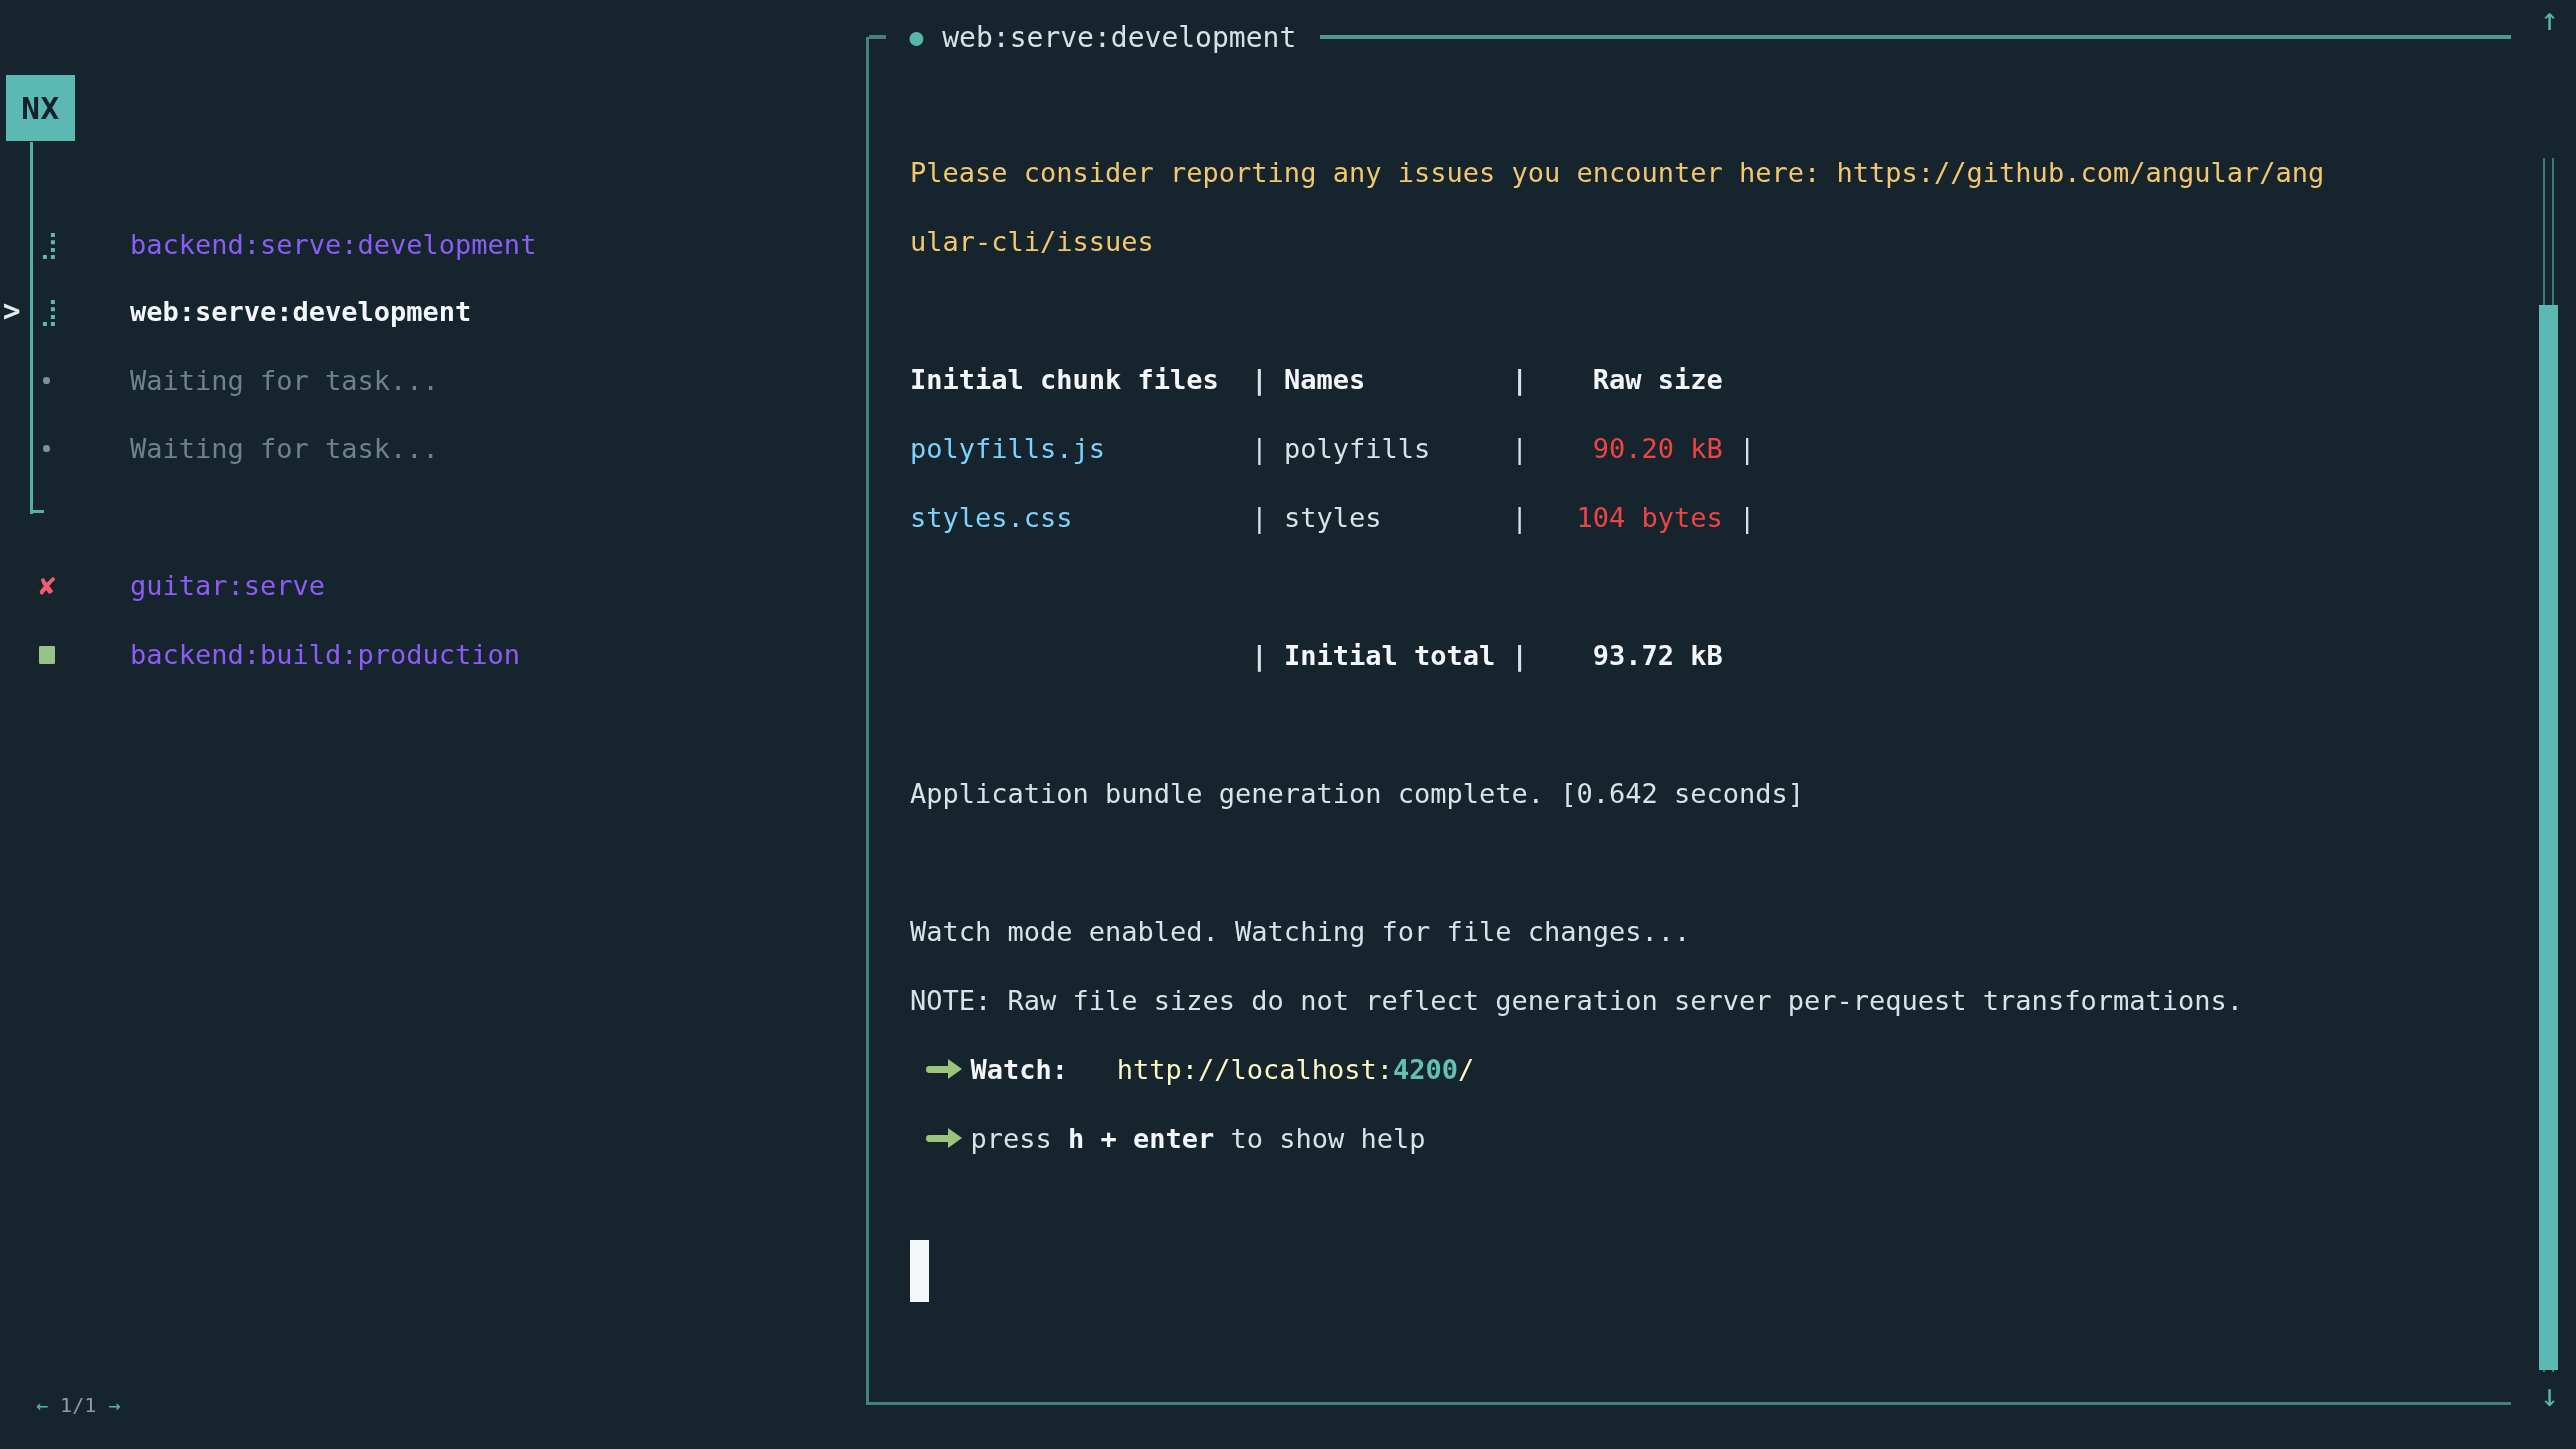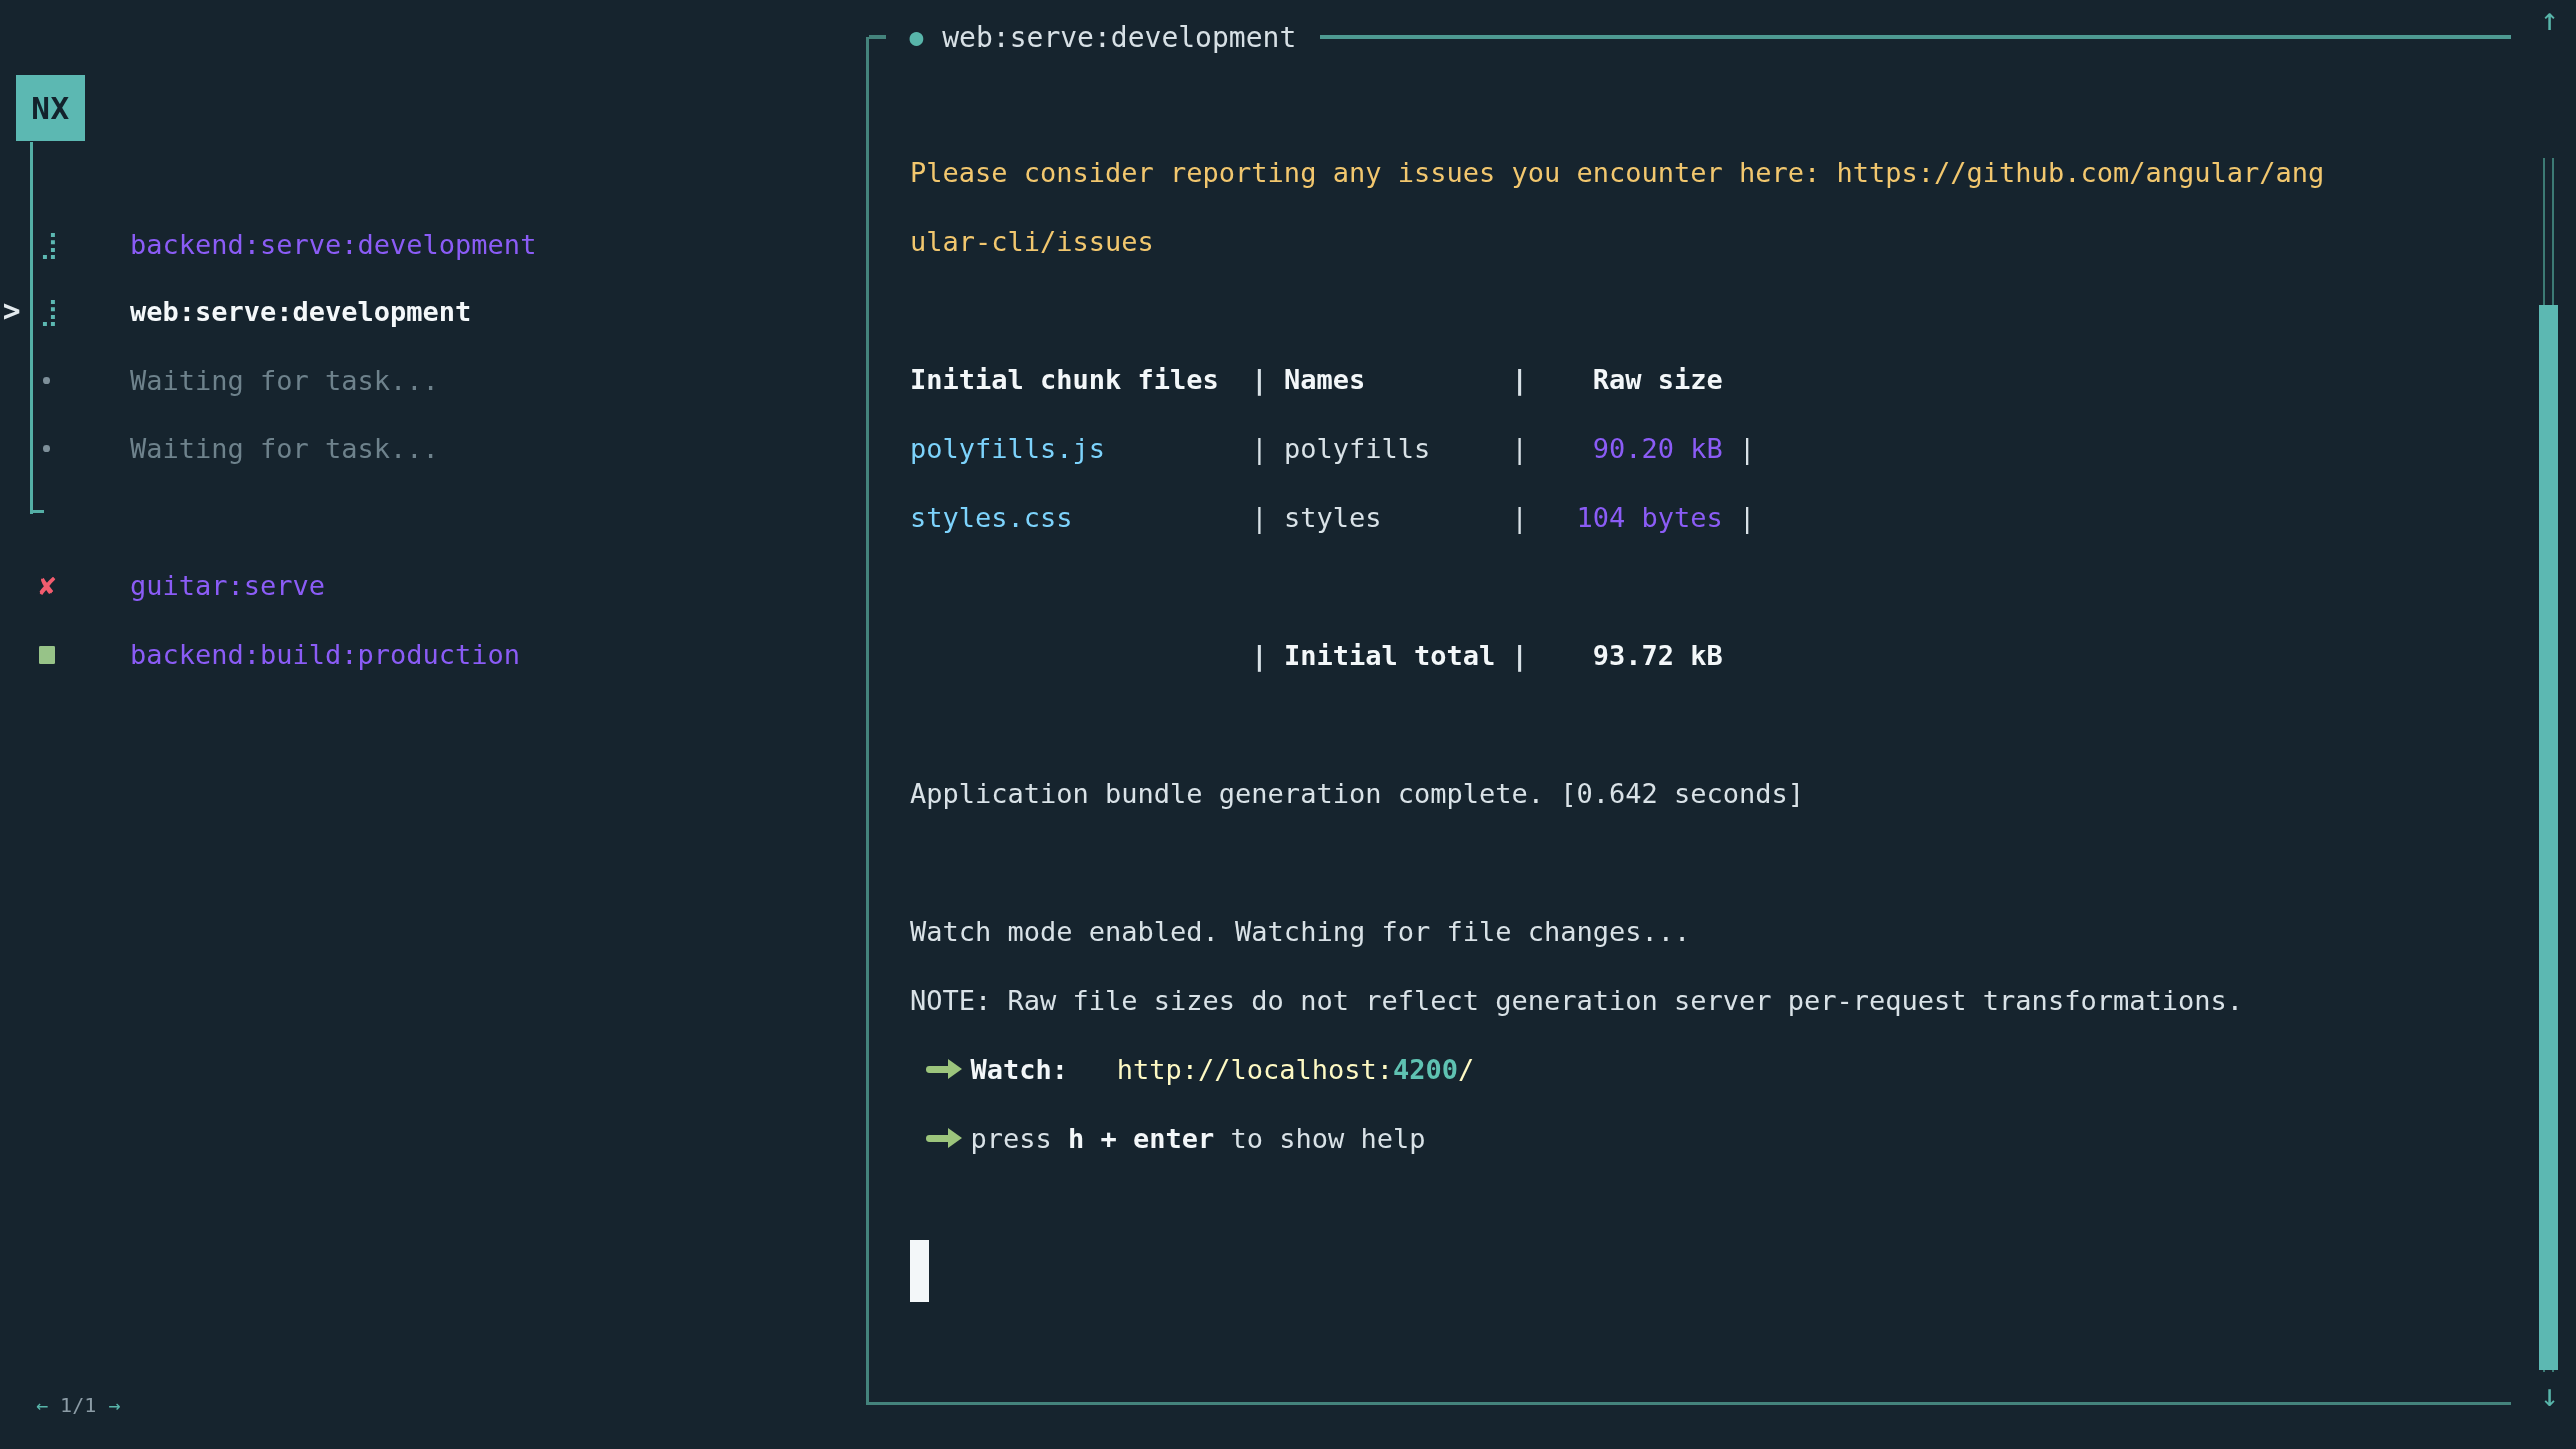--- a/index.html
+++ b/index.html
@@ -8,21 +8,21 @@
     background:#16242E;
     font-family:"DejaVu Sans Mono","DejaVu Sans",monospace;
     color:#D9E2E7;
     position:relative;
   }
   .abs { position:absolute; }
 
   
   #sidebar { left:0; top:0; width:866px; height:1449px; overflow:hidden; }
   #nx-logo {
-    left:16px; top:75px; width:69px; height:66px;
+    left:6px; top:75px; width:69px; height:66px;
     background:#5CB8B2; color:#13222C;
     font-size:31px; font-weight:bold;
     display:flex; align-items:center; justify-content:center;
     letter-spacing:0.7px;
   }
   #app-header {
     left:128px; top:74px; height:67px; line-height:67px;
     font-size:27px; font-weight:bold; color:#EFF4F6; white-space:pre;
   }
   #tree-line  { left:29.5px; top:142px; width:3.4px;  height:372px; background:#54AFA6; }
@@ -73,21 +73,21 @@
   }
   .tline { height:69px; line-height:69px; white-space:pre; overflow:hidden; }
   .yellow { color:#F2C76E; }
   .bold-w { color:#F3F7F9; font-weight:bold; }
   .reg    { color:#D9E2E7; }
   .pipe   { color:#D9E2E7; }
   .c-file { display:inline-block; width:21ch; }
   .c-name { display:inline-block; width:14ch; }
   .c-size { display:inline-block; width:11ch; text-align:right; }
   .chunk-green { color:#7dd3fc; }
-  .size-teal   { color:#8b5cf6; }
+  .size-teal   { color:#ef4444; }
   .url-teal    { color:#fef9c3; }
   .url-bold    { color:#5FC2B2; font-weight:bold; }
 
   .arrow-icon {
     display:inline-block; position:relative; width:27px; height:6.7px;
     background:#9CC57C; border-radius:3.4px; vertical-align:middle;
     margin:0 17.4px 4px 16px;
   }
   .arrow-icon::after {
     content:""; position:absolute; right:-9.4px; top:-7.4px;

